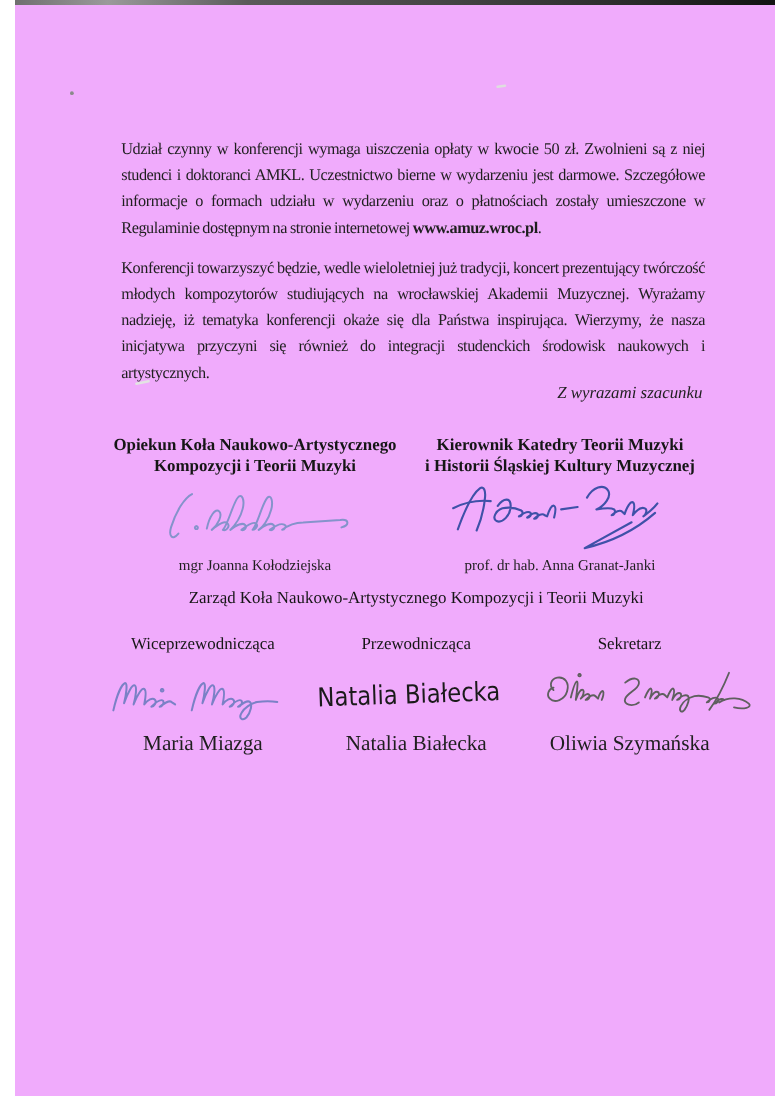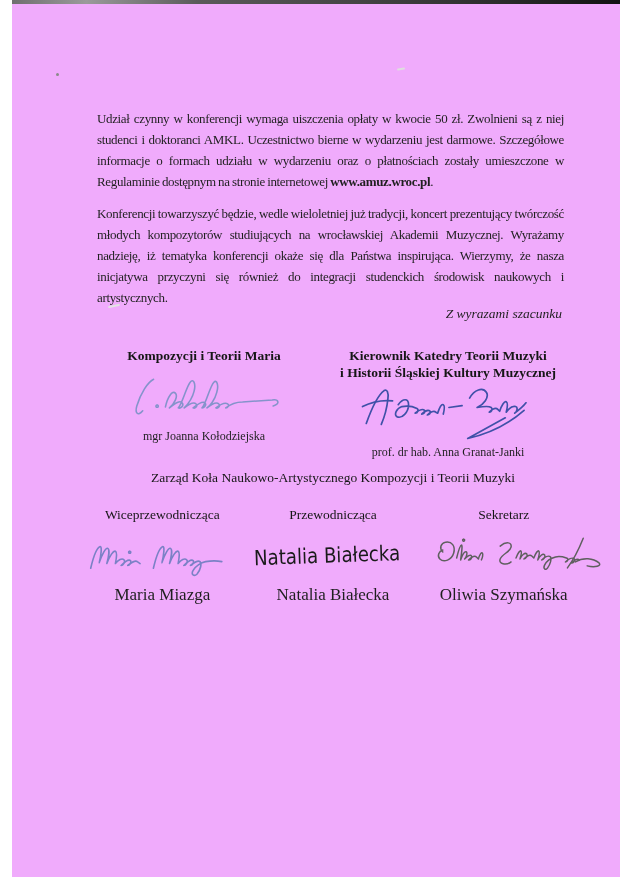--- a/index.html
+++ b/index.html
@@ -73,21 +73,22 @@
     <p class="body-par"><span>Udział czynny w konferencji wymaga uiszczenia opłaty w kwocie 50 zł. Zwolnieni są z niej studenci i doktoranci AMKL. Uczestnictwo bierne w wydarzeniu jest darmowe. Szczegółowe informacje o formach udziału w wydarzeniu oraz o płatnościach zostały umieszczone w Regulaminie dostępnym na stronie internetowej </span><span class="website">www.amuz.wroc.pl</span><span>.</span></p>
     <p class="body-par">Konferencji towarzyszyć będzie, wedle wieloletniej już tradycji, koncert prezentujący twórczość młodych kompozytorów studiujących na wrocławskiej Akademii Muzycznej. Wyrażamy nadzieję, iż tematyka konferencji okaże się dla Państwa inspirująca. Wierzymy, że nasza inicjatywa przyczyni się również do integracji studenckich środowisk naukowych i artystycznych.</p>
   </div>
 
   <div class="closing">Z wyrazami szacunku</div>
 
   <div class="officers">
 
     <div class="off-col left">
       <div class="off-title">
-        <div>Kompozycji i Teorii Maria</div>
+        <div>Opiekun Koła Naukowo-Artystycznego</div>
+        <div>Kompozycji i Teorii Muzyki</div>
       </div>
       <div class="sig-box">
         <svg class="sig" width="168" height="52" viewBox="0 0 170 52">
           <g stroke-width="1.6" stroke="#8593cb">
             <path d="M34 6 C28 9 21 20 17 33 C15 40 18 44 23 38"></path>
             <path d="M37.5 32 a1.2 1.2 0 1 0 0.1 0"></path>
             <path d="M46 34 C48 24 53 17 56 20 C59 23 55 31 50 35 C56 30 61 27 63 30 C65 33 61 36 59 35 C63 31 67 14 71 9 C74 5 77 10 75 18 C73 26 68 32 65 35 C70 31 75 29 77 31 C79 33 76 36 74 35 C79 31 84 28 86 30 C88 32 85 35 83 35 C87 31 91 13 95 9 C98 6 100 12 98 19 C96 27 91 33 88 35 C93 31 98 29 100 31 C102 33 99 36 97 35 C101 32 106 29 109 31 C111 32 109 35 107 35 C112 31 118 29 124 29 L154 27 C161 26 162 31 155 33"></path>
           </g>
         </svg>
       </div>

